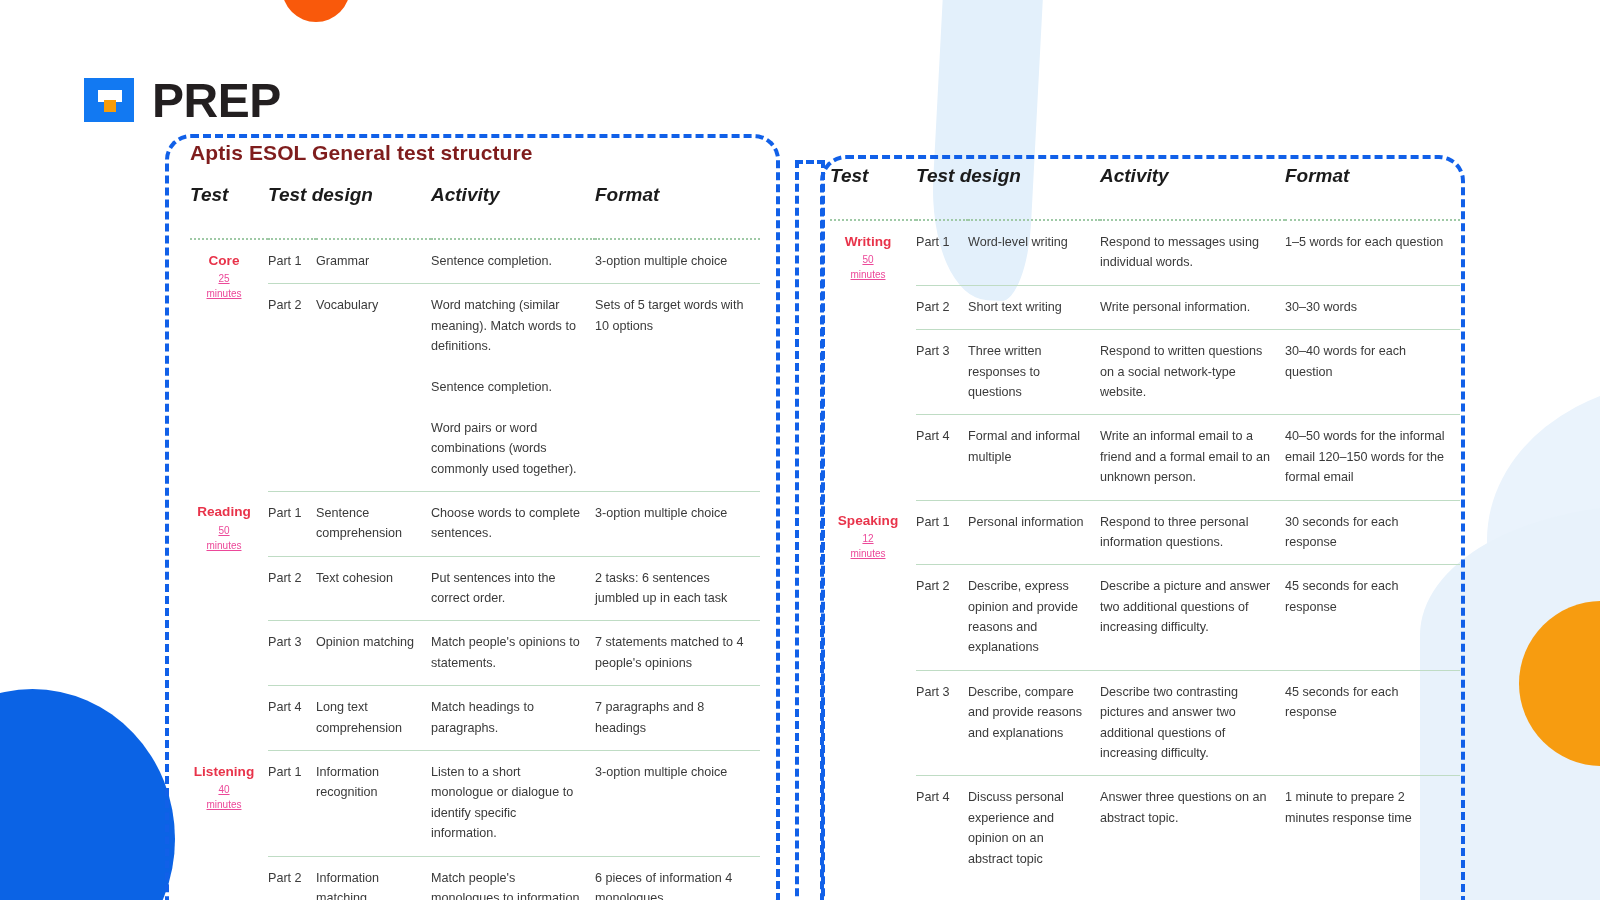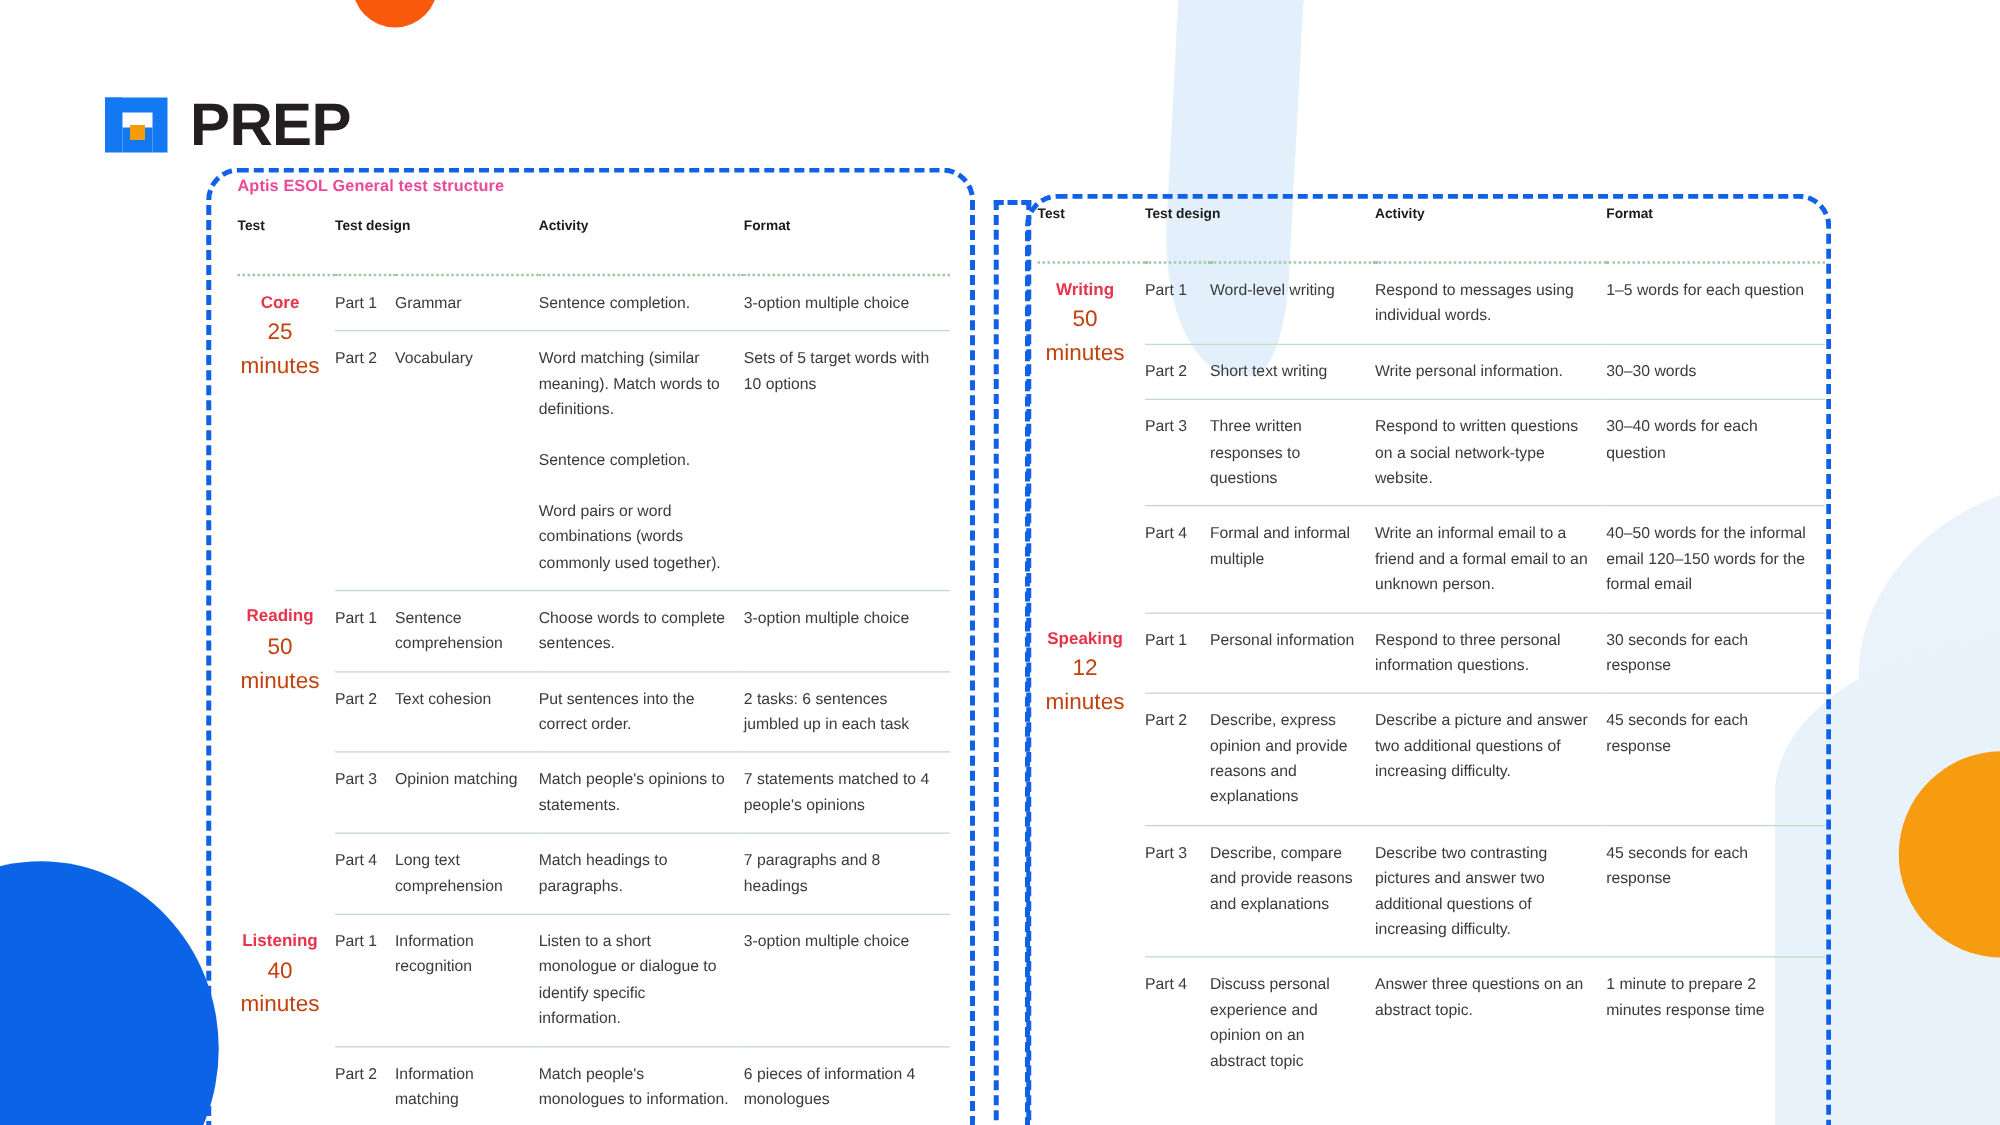--- a/index.html
+++ b/index.html
@@ -67,52 +67,53 @@
     left: 795px; top: 160px; width: 30px; height: 760px;
     border-left: 4px dashed #1160E8; border-radius: 0;
   }
 
   
   .tablewrap { position: absolute; }
   #tbl-left  { left: 190px; top: 141px; width: 570px; }
   #tbl-right { left: 830px; top: 165px; width: 630px; }
 
   .sheet-title {
-    color: #ec4899;
-    font-size: 13px;
+    color: #7f1d1d;
+    font-size: 21px;
     font-weight: 700;
     letter-spacing: 0.1px;
     margin-bottom: 19px;
   }
 
   table.struct { width: 100%; border-collapse: collapse; table-layout: fixed; }
   table.struct th {
     text-align: left;
-    font-size: 11px;
+    font-size: 19px;
     font-weight: 700;
     color: #1B1B1B;
     padding: 0 8px 9px 0;
     vertical-align: top;
+    font-style: italic;
   }
   table.struct td {
     font-size: 12.6px;
     color: #3A3A3A;
     line-height: 1.62;
     padding: 11px 10px 12px 0;
     vertical-align: top;
   }
   .hdr-rule td { padding: 0; height: 0; border-bottom: 2px dotted #9FC9A6; }
   tr.sec-top > td { border-top: 2px dotted #BBD9C0; }
   tr.sub > td.c-part, tr.sub > td.c-design, tr.sub > td.c-act, tr.sub > td.c-fmt {
     border-top: 1px solid #BFDCC4;
   }
   td.c-test { border-top: none !important; text-align: center; }
 
   .sec-name { font-weight: 700; font-size: 13.6px; color: #E8334A; display: block; line-height: 1.5; }
-  .sec-time { display: block; color: #c2410c; font-size: 18px; line-height: 1.5; }
+  .sec-time { display: block; color: #ec4899; font-size: 10px; line-height: 1.5; text-decoration: underline; }
 
   
   #tbl-left col.w-test   { width: 78px; }
   #tbl-left col.w-part   { width: 48px; }
   #tbl-left col.w-design { width: 115px; }
   #tbl-left col.w-act    { width: 164px; }
   #tbl-left col.w-fmt    { width: 165px; }
 
   
   #tbl-right col.w-test   { width: 86px; }

